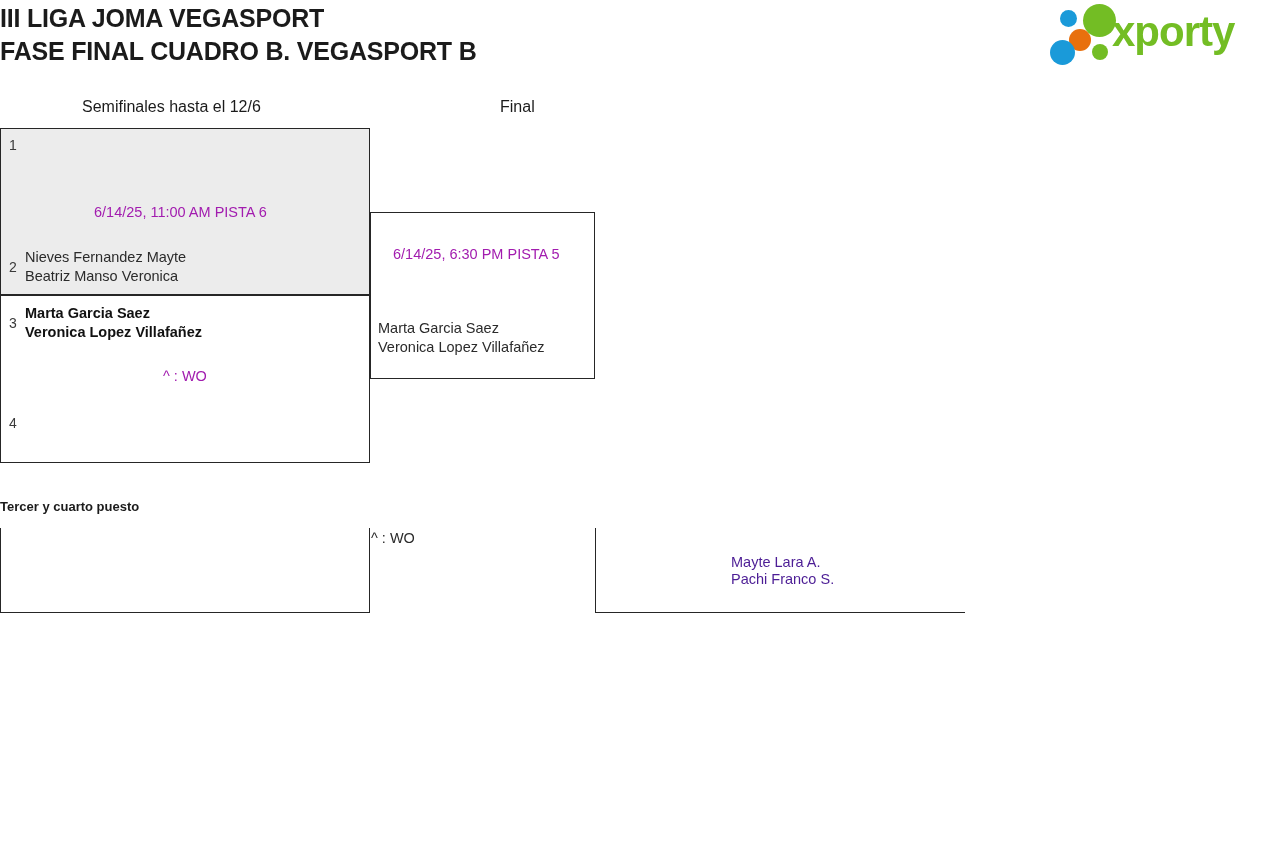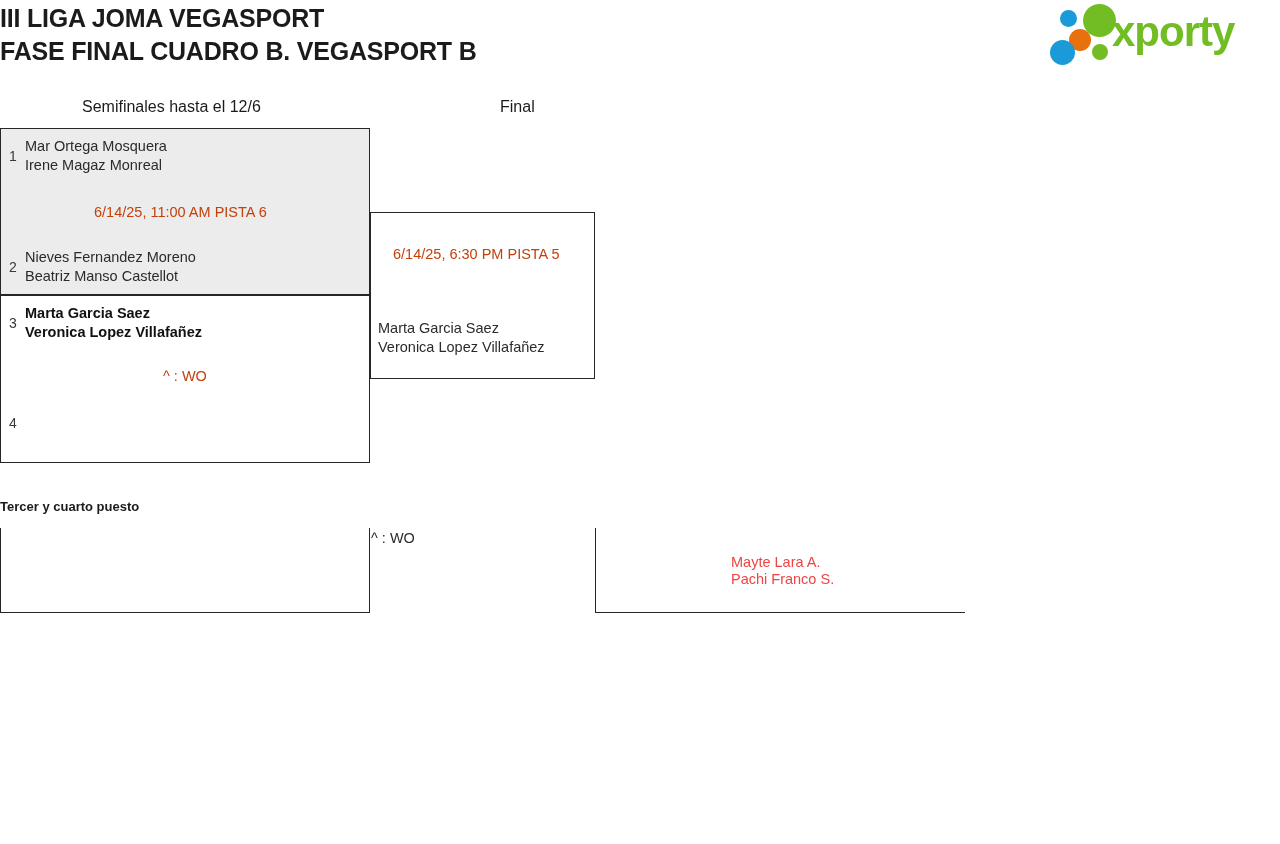--- a/index.html
+++ b/index.html
@@ -119,21 +119,21 @@
   .player-line { display: block; }
 
   .sf1 .team-top    { left: 0px; top: 8px;  }
   .sf1 .team-bottom { left: 0px; top: 119px; }
   .sf2 .team-top    { left: 0px; top: 8px;  }
   .sf2 .team-bottom { left: 0px; top: 119px; }
 
   .match-meta {
     position: absolute;
     font-size: 14.5px;
-    color: #c2410c;
+    color: #a21caf;
     white-space: nowrap;
   }
   .sf1 .match-meta { left: 93px; top: 75px; }
   .sf2 .match-meta { left: 162px; top: 72px; }
 
   
   .fin .match-meta { left: 22px; top: 33px; }
   .fin .team-win {
     position: absolute;
     left: 7px;
@@ -188,21 +188,21 @@
     font-size: 14.5px;
     color: #2b2b2b;
     white-space: nowrap;
   }
   .third-team {
     position: absolute;
     left: 731px;
     top: 554px;
     font-size: 14.5px;
     line-height: 17px;
-    color: #ef4444;
+    color: #4c1d95;
     white-space: nowrap;
   }
 </style>
 </head>
 <body>
 
 <div class="page-header">
 
   <div class="title-block">
     <span class="title-line">III LIGA JOMA VEGASPORT</span>
@@ -222,33 +222,29 @@
 
 </div>
 
 <div class="round-label r1">Semifinales hasta el 12/6</div>
 <div class="round-label r2">Final</div>
 
 <div class="match-box gray sf1">
 
   <div class="team team-top">
     <span class="seed">1</span>
-    <span class="players">
-      <span class="player-line">Mar Ortega Mosquera</span>
-      <span class="player-line">Irene Magaz Monreal</span>
-    </span>
   </div>
 
   <div class="match-meta">6/14/25, 11:00 AM PISTA 6</div>
 
   <div class="team team-bottom">
     <span class="seed">2</span>
     <span class="players">
-      <span class="player-line">Nieves Fernandez Moreno</span>
-      <span class="player-line">Beatriz Manso Castellot</span>
+      <span class="player-line">Nieves Fernandez Mayte</span>
+      <span class="player-line">Beatriz Manso Veronica</span>
     </span>
   </div>
 
 </div>
 
 <div class="match-box white sf2">
 
   <div class="team team-top">
     <span class="seed">3</span>
     <span class="players bold">

